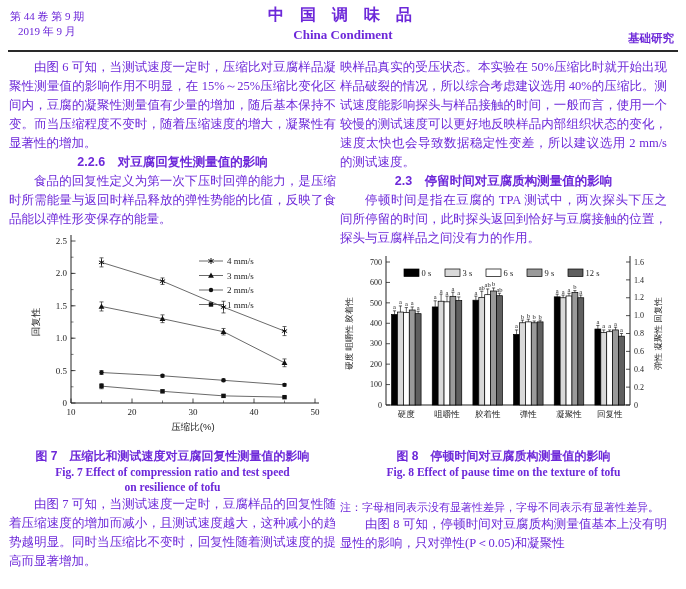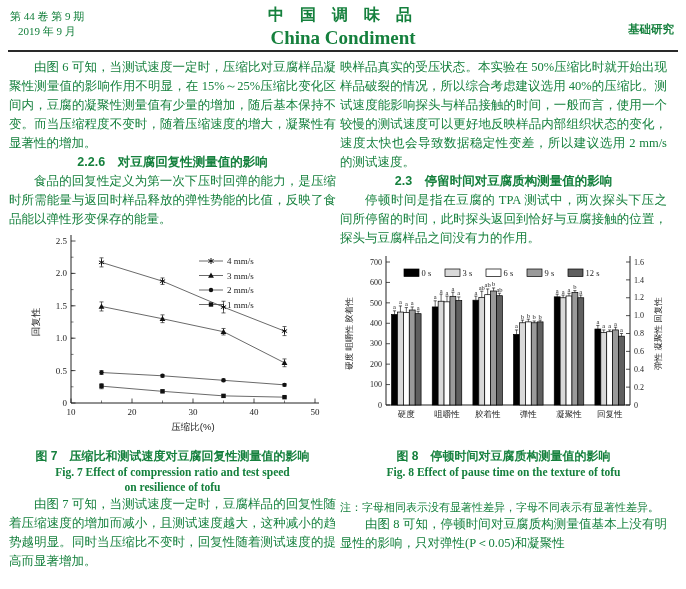--- a/index.html
+++ b/index.html
@@ -1,25 +1,25 @@
 <!DOCTYPE html>
 <html><head>
 <meta charset="utf-8">
 <style>
   html,body{margin:0;padding:0;background:#fff;}
-  .page{position:relative;width:686px;height:589px;background:#fff;color:#15803d;overflow:hidden;
+  .page{position:relative;width:686px;height:589px;background:#fff;color:#6d28d9;overflow:hidden;
         font-family:"Liberation Serif",serif;}
   
   header{position:relative;height:50px;}
   .h-left{position:absolute;left:10px;top:9px;font-size:11px;line-height:15px;}
   .h-left .h-date{padding-left:8px;}
   .h-center{position:absolute;left:0;right:0;top:5px;text-align:center;}
   .jcn{font-size:16px;letter-spacing:6px;font-family:Liberation Serif, serif;font-weight:600;}
-  .jen{font-size:19px;font-weight:700;font-family:"Liberation Serif",serif;margin-top:1px;}
-  .h-right{position:absolute;right:12px;top:22px;font-size:11.5px;font-weight:600;
+  .jen{font-size:13px;font-weight:700;font-family:"Liberation Serif",serif;margin-top:1px;}
+  .h-right{position:absolute;right:12px;top:31px;font-size:11.5px;font-weight:600;
            font-family:"Liberation Sans",sans-serif;text-align:right;}
   .rule{margin:0 8px;border-bottom:2.5px solid #2a2a2a;}
   
   .cols{display:flex;gap:4px;padding:6px 9px 0 9px;}
   .col{width:327px;}
   p{margin:0;font-size:12.5px;line-height:19px;text-align:justify;}
   p.indent{text-indent:2em;}
   h3{margin:0;font-size:12.5px;line-height:19px;font-weight:600;
      font-family:"Liberation Sans",sans-serif;text-align:center;}
   figure{margin:2px 0 0 0;text-align:center;}

